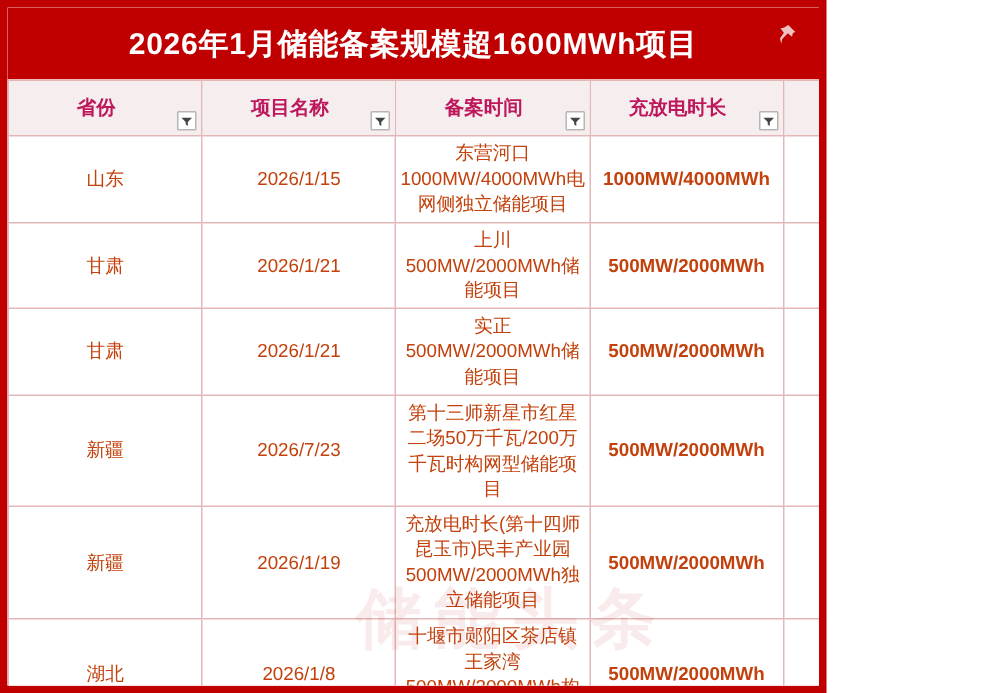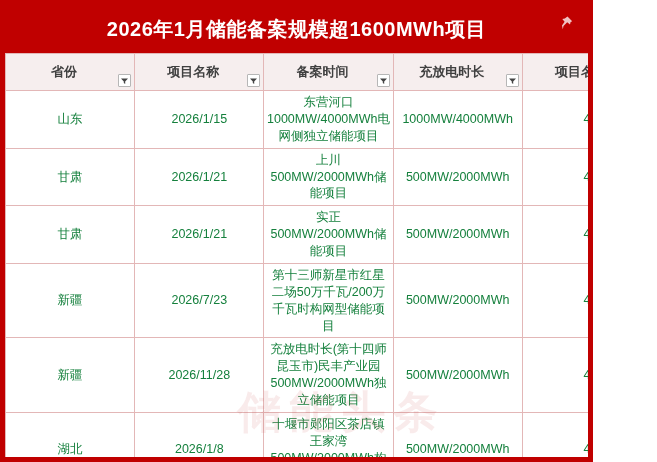--- a/index.html
+++ b/index.html
@@ -8,21 +8,21 @@
   }
   body {
     width: 657px;
     height: 462px;
     background: #ffffff;
     font-family: "Liberation Sans", "DejaVu Sans", sans-serif;
     overflow: hidden;
   }
   .page {
     position: relative;
-    width: 593px;
+    width: 551px;
     height: 462px;
     background: #ffffff;
     box-sizing: border-box;
     border: 5px solid #c00000;
     overflow: hidden;
   }
   .title-bar {
     position: relative;
     height: 48px;
     background: #c00000;
@@ -51,32 +51,32 @@
     background: #ffffff;
   }
   table.data {
     border-collapse: collapse;
     width: 647px;
     table-layout: fixed;
   }
   table.data th, table.data td {
     border: 1px solid #e3b7b7;
     font-size: 12.5px;
-    color: #15803d;
+    color: #c2410c;
     text-align: center;
     vertical-align: middle;
     padding: 3px 2px;
     line-height: 1.35;
     background: #ffffff;
   }
   table.data th {
     background: #f6eeee;
     font-weight: bold;
     font-size: 13px;
-    color: #404040;
+    color: #be185d;
     height: 30px;
     position: relative;
   }
   .th-inner {
     display: block;
     padding-right: 12px;
   }
   .filter-btn {
     position: absolute;
     right: 3px;
@@ -88,21 +88,21 @@
     border-radius: 1px;
     box-sizing: border-box;
     display: flex;
     align-items: center;
     justify-content: center;
   }
   .filter-btn svg { display: block; }
   td.c-prov { width: 70px; }
   td.c-date { width: 83px; }
   td.c-name { width: 260px; }
-  td.c-scale { width: 150px; }
+  td.c-scale { width: 150px; font-weight: bold; }
   td.c-hours { width: 78px; }
   .row-h-1 { height: 30px; }
   .row-h-2 { height: 38px; }
   .watermark {
     position: absolute;
     left: 13px;
     top: 330px;
     width: 647px;
     text-align: center;
     font-size: 44px;
@@ -199,21 +199,21 @@
         </tr>
         <tr class="row-h-2">
           <td class="c-prov">新疆</td>
           <td class="c-date">2026/7/23</td>
           <td class="c-name cell-name">第十三师新星市红星二场50万千瓦/200万千瓦时构网型储能项目</td>
           <td class="c-scale">500MW/2000MWh</td>
           <td class="c-hours">4</td>
         </tr>
         <tr class="row-h-2">
           <td class="c-prov">新疆</td>
-          <td class="c-date">2026/11/28</td>
+          <td class="c-date">2026/1/19</td>
           <td class="c-name cell-name">充放电时长(第十四师昆玉市)民丰产业园500MW/2000MWh独立储能项目</td>
           <td class="c-scale">500MW/2000MWh</td>
           <td class="c-hours">4</td>
         </tr>
         <tr class="row-h-2">
           <td class="c-prov">湖北</td>
           <td class="c-date">2026/1/8</td>
           <td class="c-name cell-name">十堰市郧阳区茶店镇王家湾500MW/2000MWh构网型储能项目</td>
           <td class="c-scale">500MW/2000MWh</td>
           <td class="c-hours">4</td>

